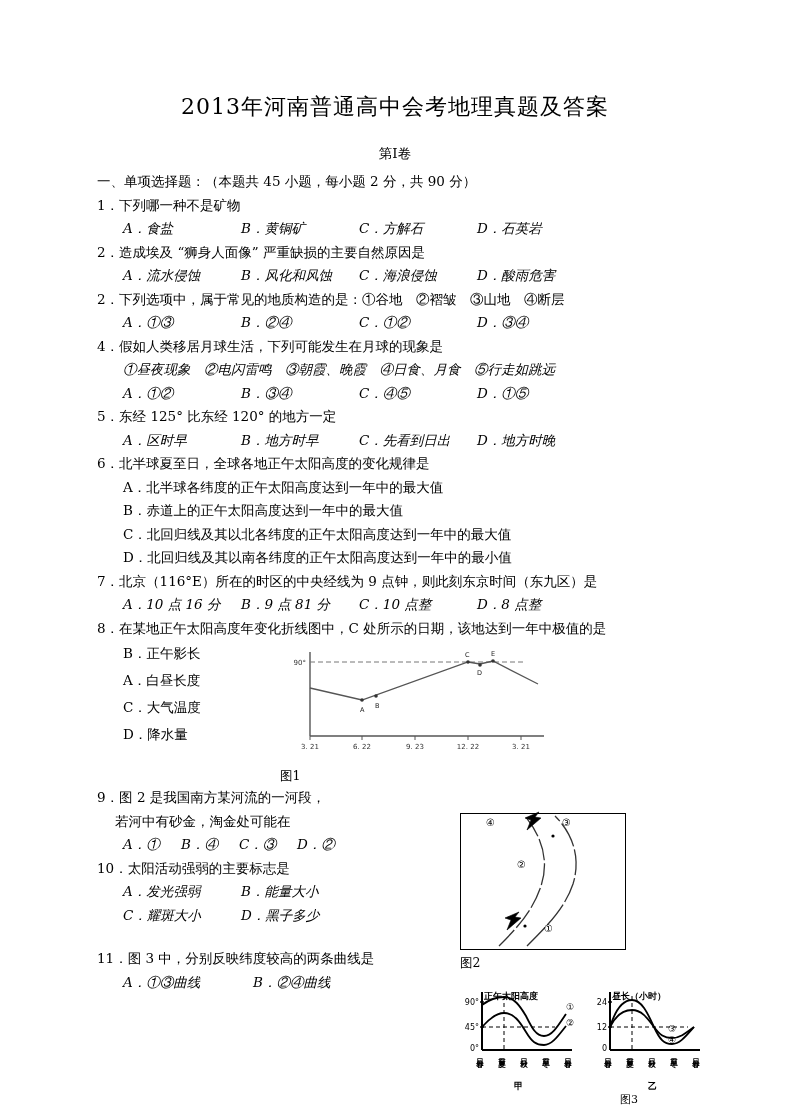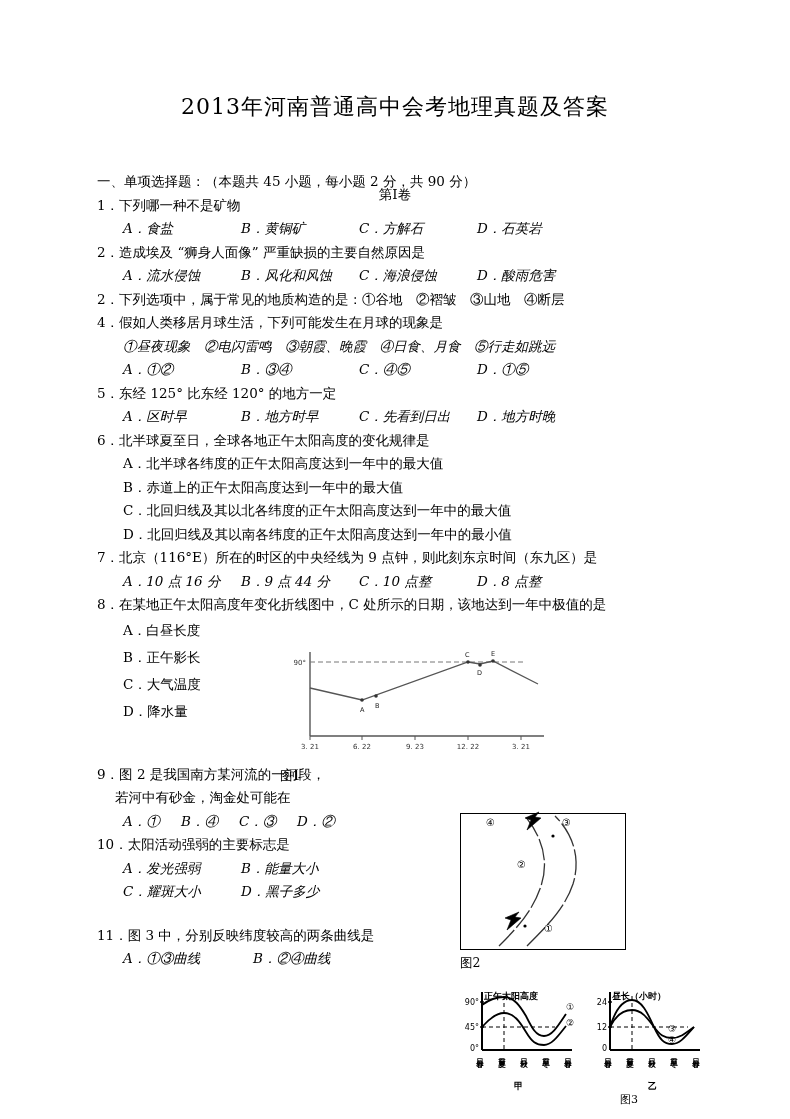--- a/index.html
+++ b/index.html
@@ -30,21 +30,20 @@
     letter-spacing: 1px;
     font-family: "DejaVu Serif", "Liberation Serif", serif;
   }
   .juan-label {
     position: absolute;
     left: 0; top: 145px;
     width: 790px;
     text-align: center;
     font-size: 13.5px;
     font-family: "DejaVu Serif", "Liberation Serif", serif;
-    margin-top: 41px;
   }
   .body-col {
     position: absolute;
     left: 97px;
     top: 170px;
     width: 620px;
     font-size: 13.5px;
     font-family: "DejaVu Serif", "Liberation Serif", serif;
     line-height: 23.5px;
   }
@@ -144,47 +143,50 @@
     <div class="opts w4">
       <span class="opt-a">A．食盐</span><span class="opt-a">B．黄铜矿</span><span class="opt-a">C．方解石</span><span class="opt-a">D．石英岩</span>
     </div>
 
     <div class="q">2．造成埃及 “狮身人面像” 严重缺损的主要自然原因是</div>
     <div class="opts w4">
       <span class="opt-a">A．流水侵蚀</span><span class="opt-a">B．风化和风蚀</span><span class="opt-a">C．海浪侵蚀</span><span class="opt-a">D．酸雨危害</span>
     </div>
 
     <div class="q">2．下列选项中，属于常见的地质构造的是：①谷地　②褶皱　③山地　④断层</div>
+    <div class="opts w4">
+      <span class="opt-a">A．①③</span><span class="opt-a">B．②④</span><span class="opt-a">C．①②</span><span class="opt-a">D．③④</span>
+    </div>
 
     <div class="q">4．假如人类移居月球生活，下列可能发生在月球的现象是</div>
     <div class="opts">①昼夜现象　②电闪雷鸣　③朝霞、晚霞　④日食、月食　⑤行走如跳远</div>
     <div class="opts w4">
       <span class="opt-a">A．①②</span><span class="opt-a">B．③④</span><span class="opt-a">C．④⑤</span><span class="opt-a">D．①⑤</span>
     </div>
 
     <div class="q">5．东经 125° 比东经 120° 的地方一定</div>
     <div class="opts w4">
       <span class="opt-a">A．区时早</span><span class="opt-a">B．地方时早</span><span class="opt-a">C．先看到日出</span><span class="opt-a">D．地方时晚</span>
     </div>
 
     <div class="q">6．北半球夏至日，全球各地正午太阳高度的变化规律是</div>
     <div class="stacked">A．北半球各纬度的正午太阳高度达到一年中的最大值</div>
     <div class="stacked">B．赤道上的正午太阳高度达到一年中的最大值</div>
     <div class="stacked">C．北回归线及其以北各纬度的正午太阳高度达到一年中的最大值</div>
     <div class="stacked">D．北回归线及其以南各纬度的正午太阳高度达到一年中的最小值</div>
 
     <div class="q">7．北京（116°E）所在的时区的中央经线为 9 点钟，则此刻东京时间（东九区）是</div>
     <div class="opts w4">
-      <span class="opt-a">A．10 点 16 分</span><span class="opt-a">B．9 点 44 分</span><span class="opt-a">C．10 点整</span><span class="opt-a">D．8 点整</span>
+      <span class="opt-a">A．10 点 16 分</span><span class="opt-a">B．9 点 81 分</span><span class="opt-a">C．10 点整</span><span class="opt-a">D．8 点整</span>
     </div>
 
     <div class="q">8．在某地正午太阳高度年变化折线图中，C 处所示的日期，该地达到一年中极值的是</div>
     <div class="q8-opts">
+      <div>B．正午影长</div>
       <div>A．白昼长度</div>
-      <div>B．正午影长</div>
       <div>C．大气温度</div>
       <div>D．降水量</div>
     </div>
 
     <div style="height:38px"></div>
 
     <div class="q">9．图 2 是我国南方某河流的一河段，</div>
     <div style="padding-left:18px;white-space:nowrap">若河中有砂金，淘金处可能在</div>
     <div class="opts">
       <span class="opt-a" style="width:58px">A．①</span><span class="opt-a" style="width:58px">B．④</span><span class="opt-a" style="width:58px">C．③</span><span class="opt-a">D．②</span>

